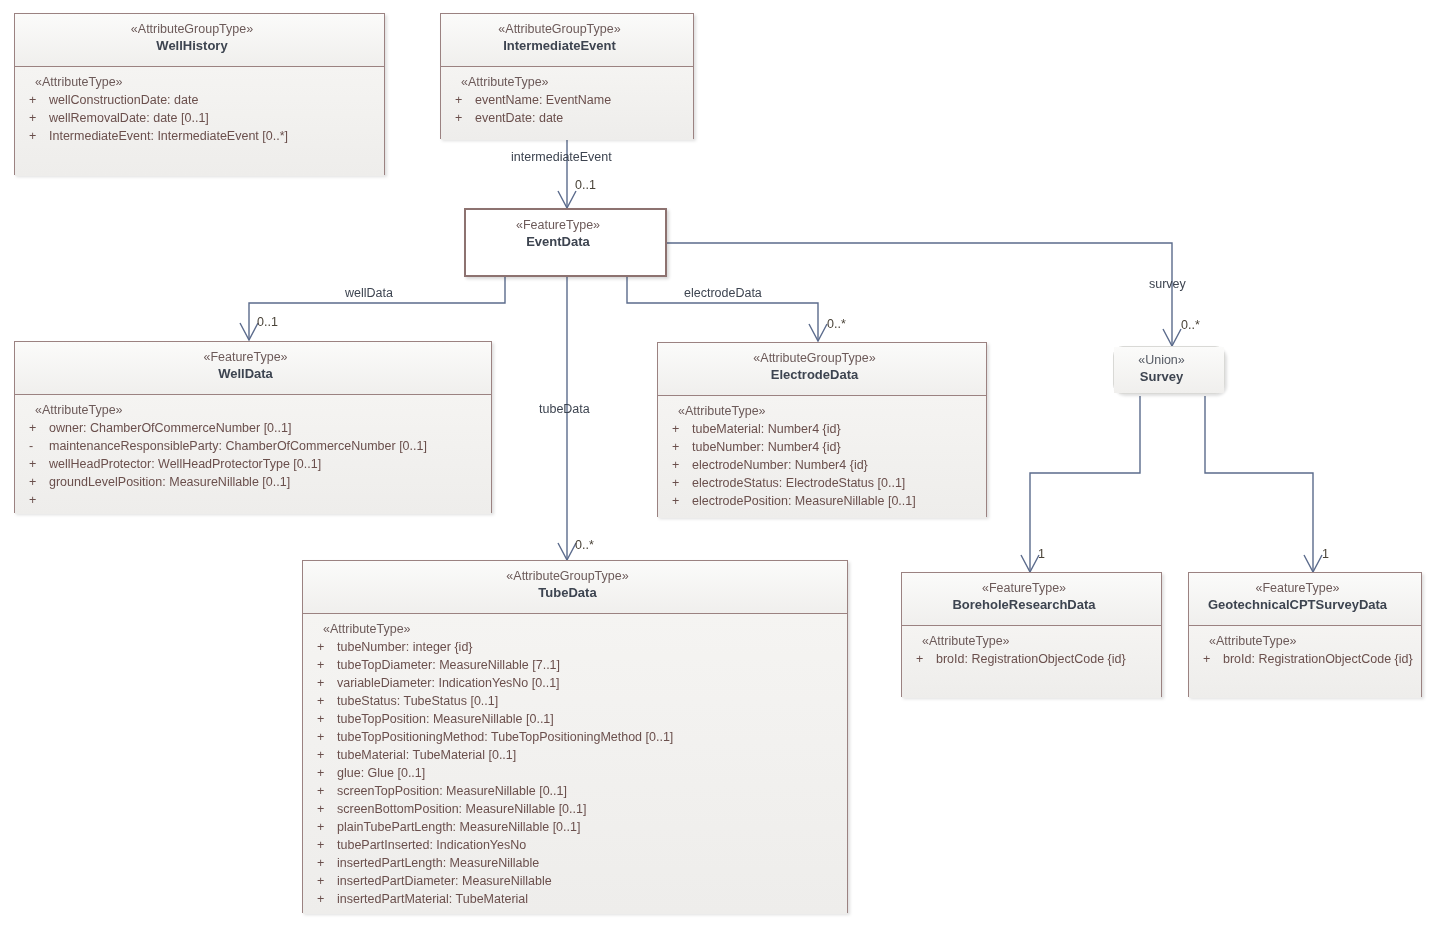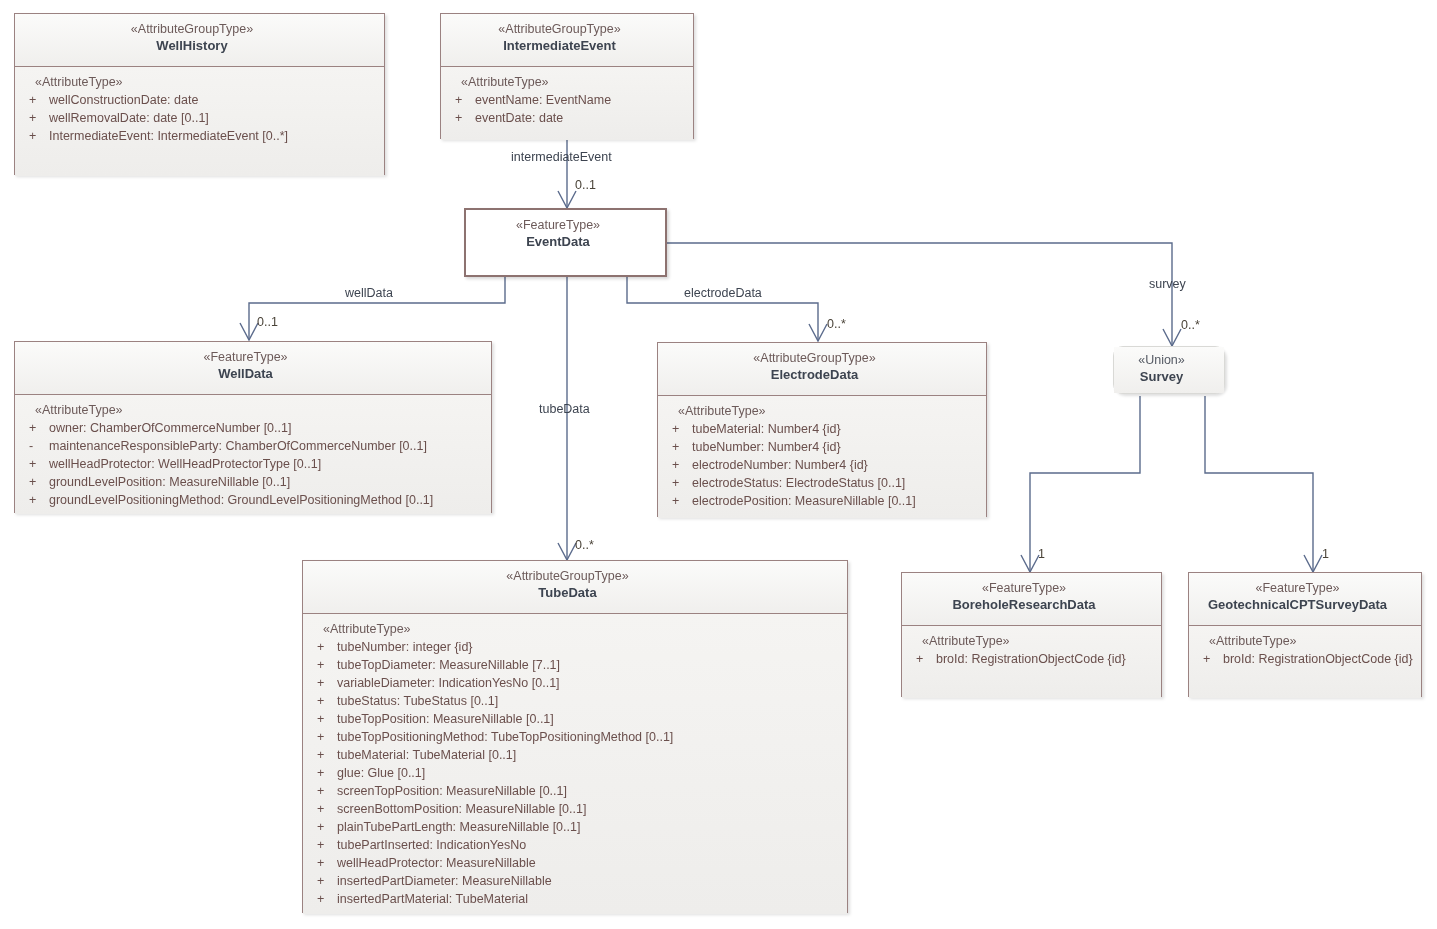--- a/index.html
+++ b/index.html
@@ -219,21 +219,21 @@
       <span class="stereotype">«FeatureType»</span>
       <span class="classname">WellData</span>
     </div>
     <div class="divider"></div>
     <div class="uml-body" style="height:119px;">
       <div class="grp">«AttributeType»</div>
       <span class="attr"><span class="vis">+</span><span>owner: ChamberOfCommerceNumber [0..1]</span></span>
       <span class="attr"><span class="vis">-</span><span>maintenanceResponsibleParty: ChamberOfCommerceNumber [0..1]</span></span>
       <span class="attr"><span class="vis">+</span><span>wellHeadProtector: WellHeadProtectorType [0..1]</span></span>
       <span class="attr"><span class="vis">+</span><span>groundLevelPosition: MeasureNillable [0..1]</span></span>
-      <span class="attr"><span class="vis">+</span><span>groundLevelPositioningMethod: GroundLevelPositioningMethod [0..1]</span></span>
+      <span class="attr"><span class="vis">+</span></span>
     </div>
   </div>
 
   <div class="uml-box" style="left:657px; top:342px; width:330px; height:175px;">
     <div class="uml-head" style="height:52px;">
       <span class="stereotype">«AttributeGroupType»</span>
       <span class="classname">ElectrodeData</span>
     </div>
     <div class="divider"></div>
     <div class="uml-body" style="height:122px;">
@@ -266,21 +266,21 @@
       <span class="attr"><span class="vis">+</span><span>variableDiameter: IndicationYesNo [0..1]</span></span>
       <span class="attr"><span class="vis">+</span><span>tubeStatus: TubeStatus [0..1]</span></span>
       <span class="attr"><span class="vis">+</span><span>tubeTopPosition: MeasureNillable [0..1]</span></span>
       <span class="attr"><span class="vis">+</span><span>tubeTopPositioningMethod: TubeTopPositioningMethod [0..1]</span></span>
       <span class="attr"><span class="vis">+</span><span>tubeMaterial: TubeMaterial [0..1]</span></span>
       <span class="attr"><span class="vis">+</span><span>glue: Glue [0..1]</span></span>
       <span class="attr"><span class="vis">+</span><span>screenTopPosition: MeasureNillable [0..1]</span></span>
       <span class="attr"><span class="vis">+</span><span>screenBottomPosition: MeasureNillable [0..1]</span></span>
       <span class="attr"><span class="vis">+</span><span>plainTubePartLength: MeasureNillable [0..1]</span></span>
       <span class="attr"><span class="vis">+</span><span>tubePartInserted: IndicationYesNo</span></span>
-      <span class="attr"><span class="vis">+</span><span>wellHeadProtector: MeasureNillable</span></span>
+      <span class="attr"><span class="vis">+</span><span>insertedPartLength: MeasureNillable</span></span>
       <span class="attr"><span class="vis">+</span><span>insertedPartDiameter: MeasureNillable</span></span>
       <span class="attr"><span class="vis">+</span><span>insertedPartMaterial: TubeMaterial</span></span>
     </div>
   </div>
 
   <div class="uml-box" style="left:901px; top:572px; width:261px; height:125px;">
     <div class="uml-head" style="height:52px;">
       <span class="stereotype">«FeatureType»</span>
       <span class="classname">BoreholeResearchData</span>
     </div>

